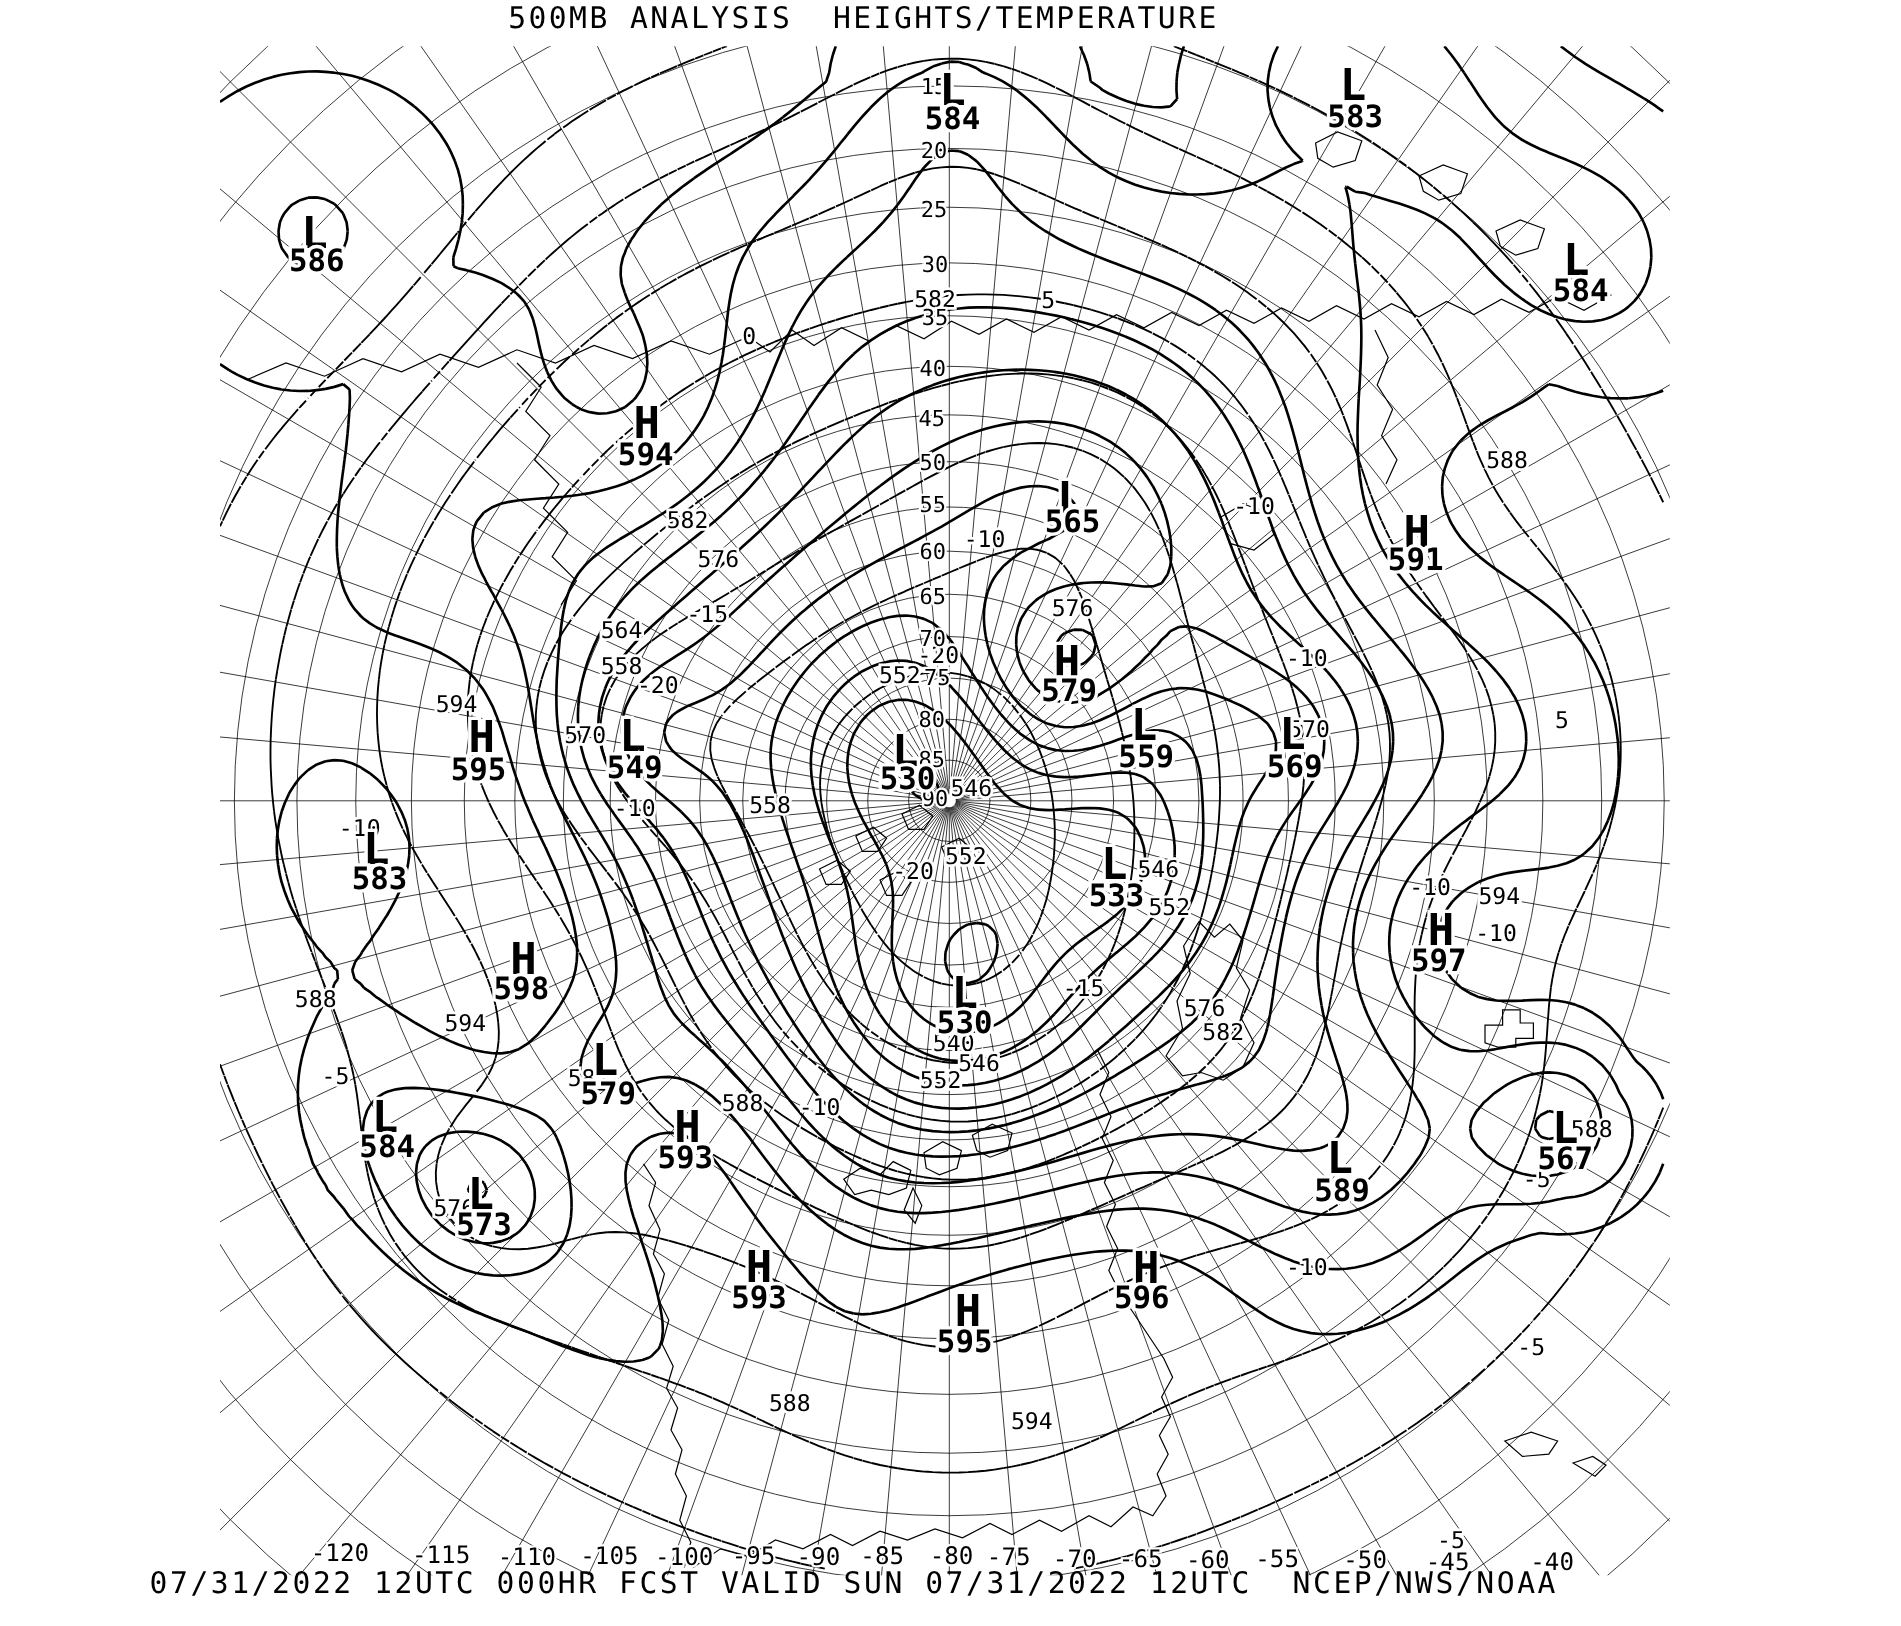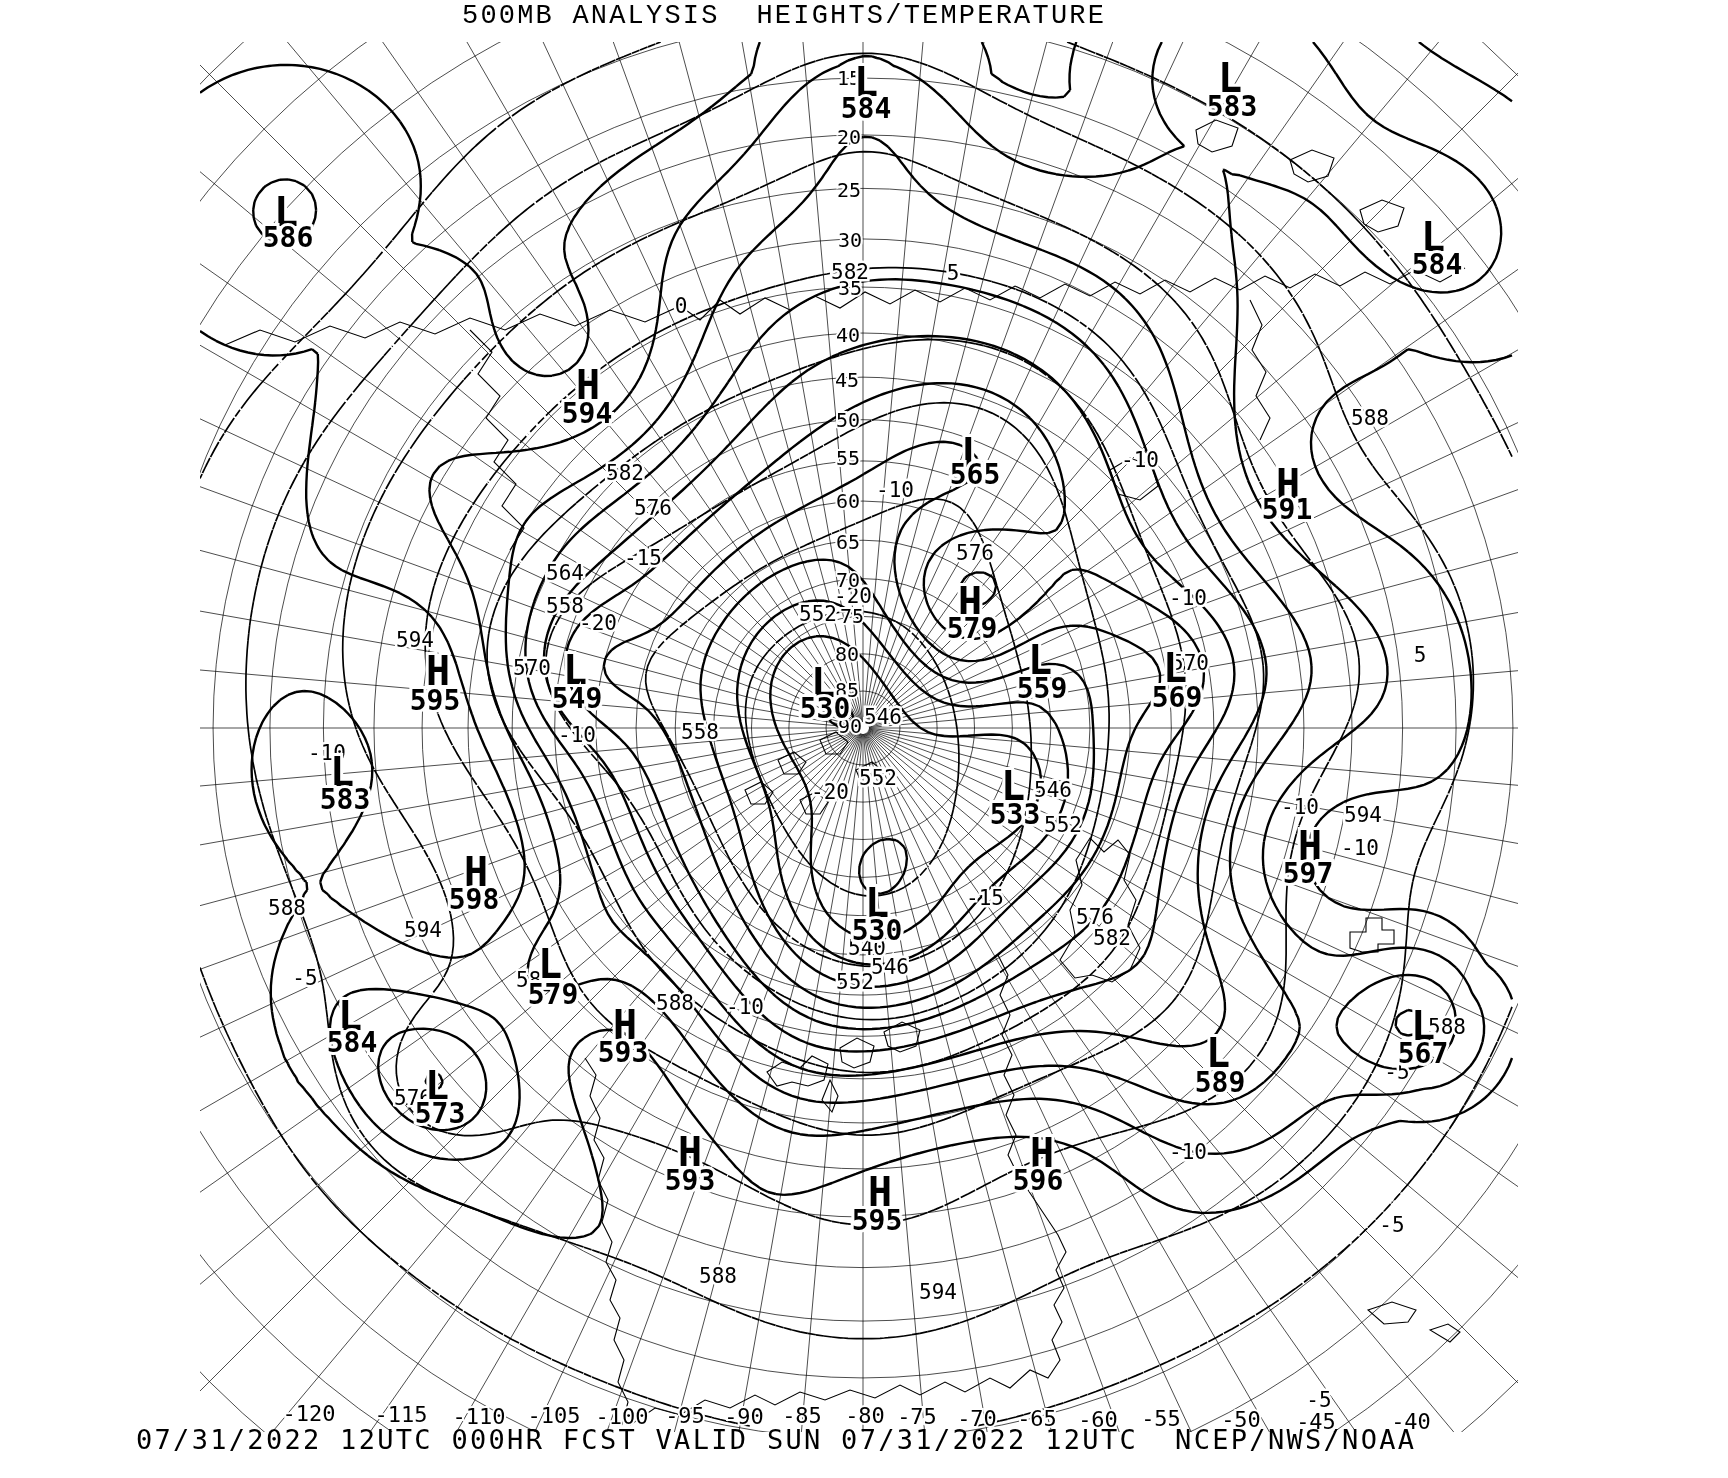--- a/index.html
+++ b/index.html
@@ -1,19 +1,19 @@
 <!DOCTYPE html>
 <html><head>
 <meta charset="utf-8">
 <style>
   html,body{margin:0;padding:0;background:#ffffff;}
   #page{position:relative;width:1728px;height:1478px;background:#ffffff;overflow:hidden;
         font-family:"DejaVu Sans Mono","Liberation Mono",monospace;color:#000;}
   #chart-title{position:absolute;left:462px;top:1px;font-size:27px;letter-spacing:2.2px;
-        white-space:pre;color:#000;font-family:Liberation Mono, monospace;}
+        white-space:pre;color:#000;}
   #footer-text{position:absolute;left:136px;top:1424px;font-size:27px;letter-spacing:2.3px;
         white-space:pre;color:#000;}
   #map-canvas{position:absolute;left:0;top:0;width:1728px;height:1478px;}
   svg text{font-family:"DejaVu Sans Mono","Liberation Mono",monospace;}
 </style>
 </head>
 <body>
 
 <div id="page">
   <div id="map-canvas"><svg width="1728" height="1478" viewBox="0 0 1728 1478">

